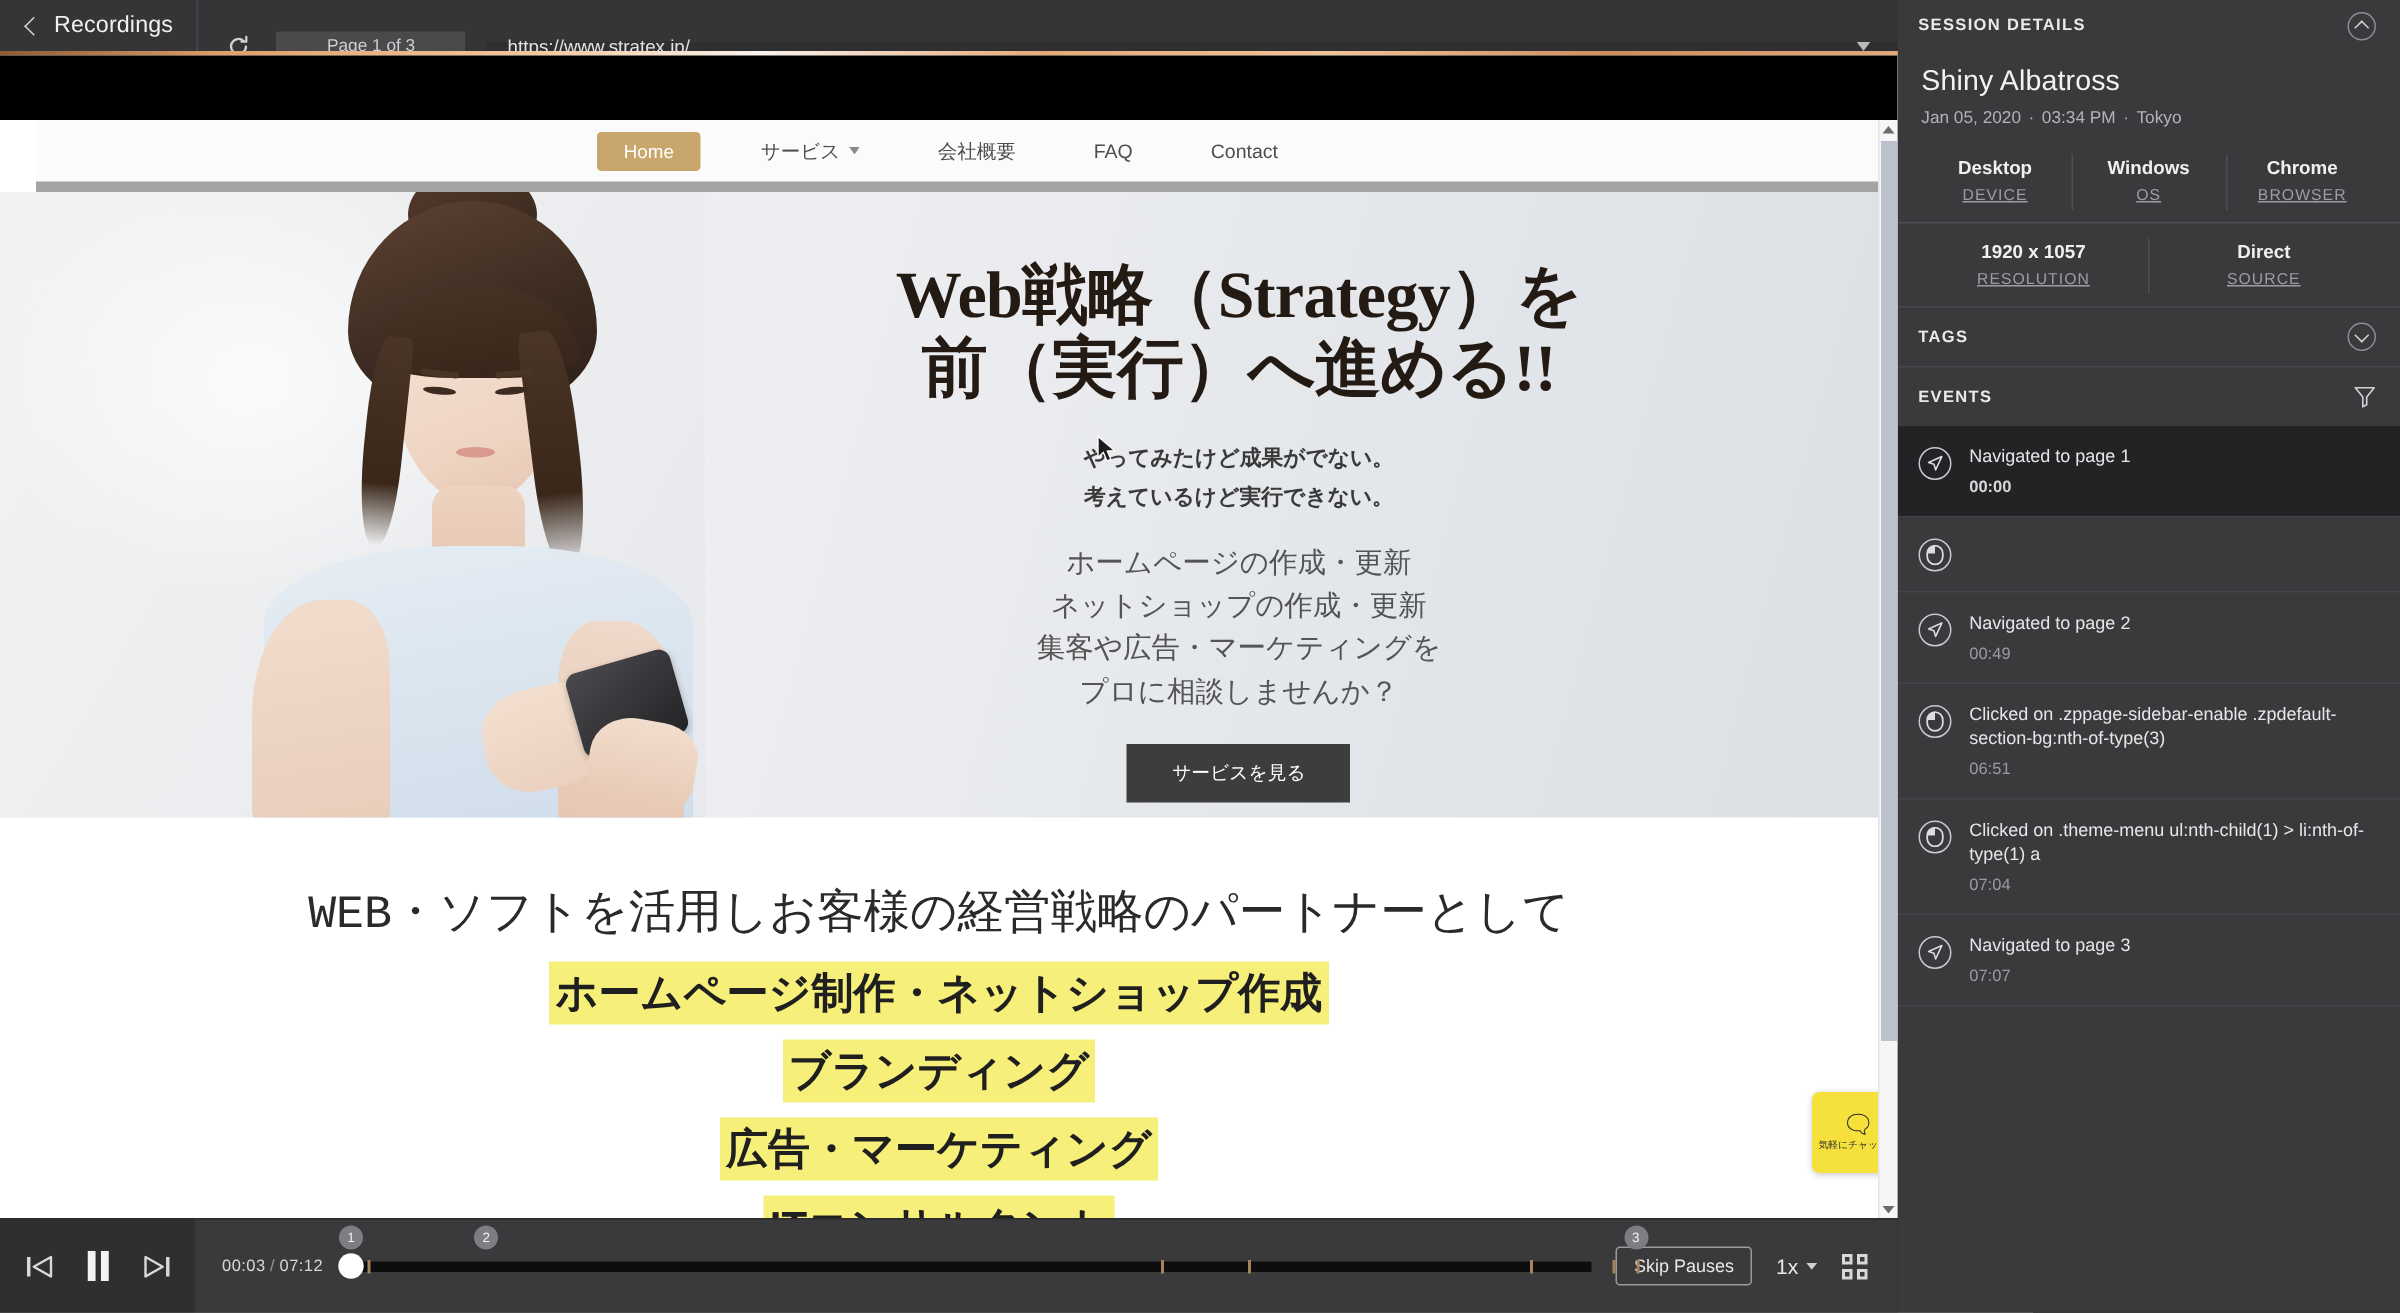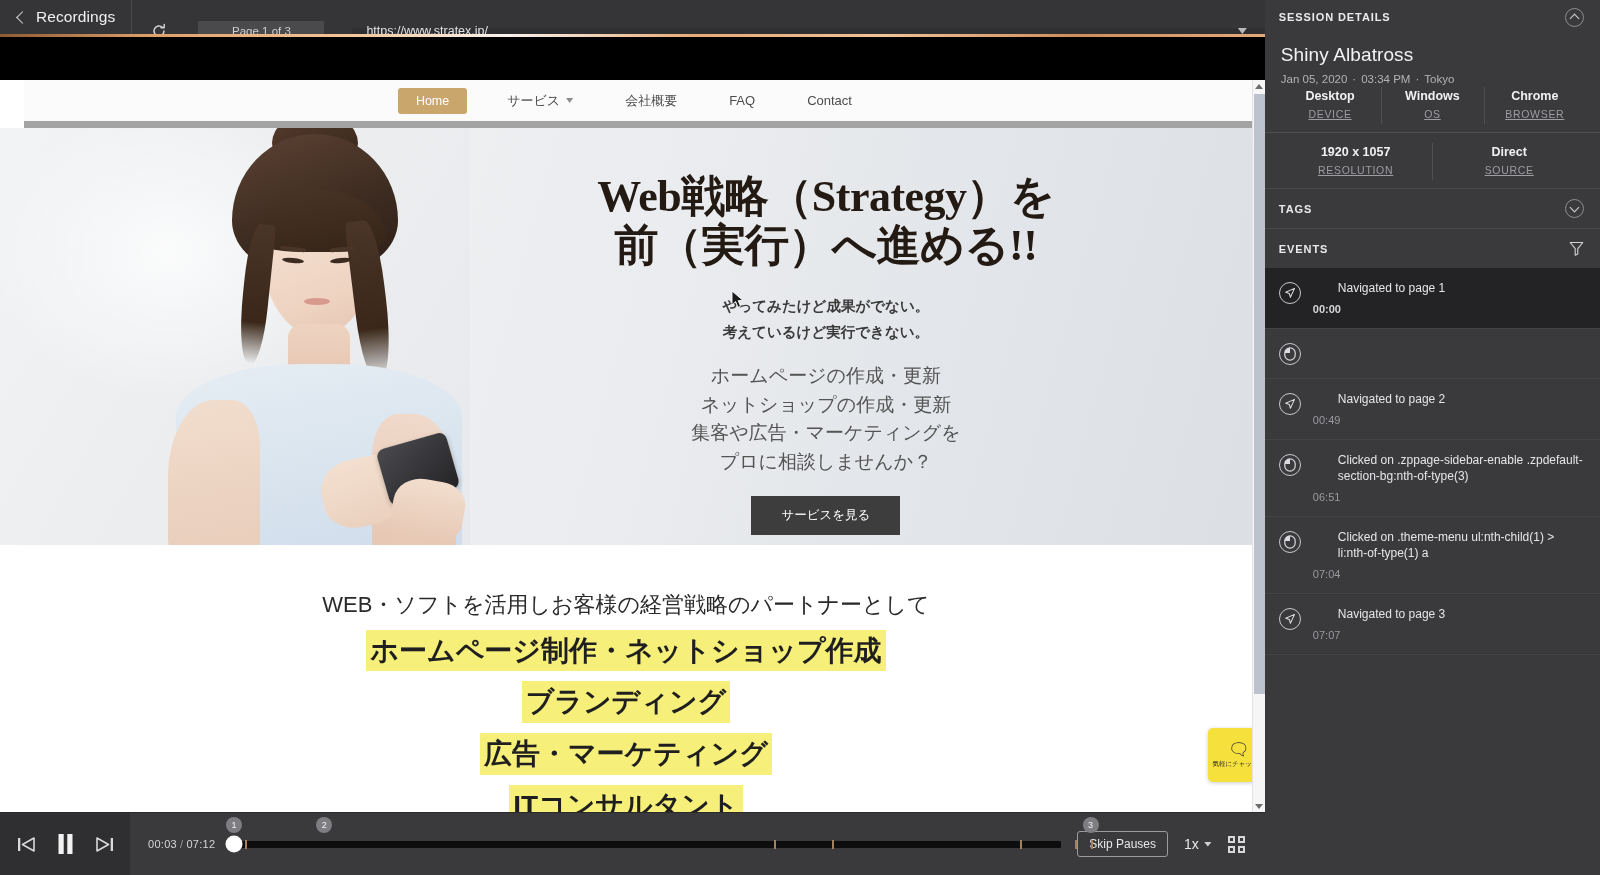--- a/index.html
+++ b/index.html
@@ -40,21 +40,21 @@
   .chev-left {
     width: 9px; height: 9px;
     border-left: 1.6px solid #d7d7d9;
     border-bottom: 1.6px solid #d7d7d9;
     transform: rotate(45deg);
     margin-top: 0px;
   }
   .back-label { font-size: 15.5px; color: #f0f0f1; letter-spacing: .1px; }
 
   .bar-right {
-    flex: 1; display: flex; align-items: center; gap: 14px;
+    flex: 1; display: flex; align-items: center; gap: 0;
     padding-left: 14px; position: relative; margin-top: 28px;
   }
   .reload-btn {
     width: 26px; height: 26px;
     display: flex; align-items: center; justify-content: center;
     cursor: pointer; flex: 0 0 auto;
   }
   .reload-btn svg { display: block; }
   .page-pill {
     margin-left: 12px;
@@ -269,22 +269,22 @@
     border: none; cursor: pointer;
     font-family: "Liberation Sans", sans-serif;
   }
 
   
   .section2 {
     padding-top: 46px;
     text-align: center;
   }
   .s2-line1 {
-    font-family: Liberation Sans, sans-serif;
-    font-size: 22px; color: #2a2a2a; line-height: 1.3;
+    font-family: Liberation Mono, monospace;
+    font-size: 31px; color: #2a2a2a; line-height: 1.3;
   }
   .s2-hl {
     display: inline-block;
     background: #f6ef7a;
     font-size: 28px; font-weight: bold; color: #1f1f1f;
     padding: 1px 4px; margin-top: 6px;
     line-height: 1.42;
   }
   .s2-row { margin-top: 4px; }
   .s2-last {
@@ -462,21 +462,21 @@
   .sess-name {
     font-size: 19px; color: #f2f2f3; padding: 0 16px;
     letter-spacing: .1px;
   }
   .sess-meta {
     font-size: 11.5px; color: #b3b3b7; padding: 7px 16px 0 16px;
   }
   .sess-meta .dot { margin: 0 5px; }
 
   .stat-row {
-    display: flex; 
+    display: flex; margin-top: 16px;
     padding: 0 14px;
   }
   .stat {
     flex: 1; text-align: center; padding: 4px 0 12px 0;
     position: relative;
   }
   .stat + .stat::before {
     content: ""; position: absolute; left: 0; top: 2px; bottom: 8px;
     width: 1px; background: #4f4f53;
   }
@@ -507,21 +507,20 @@
   .ev-icon {
     flex: 0 0 22px; width: 22px; height: 22px; margin-top: 1px;
     border-radius: 50%; border: 1.3px solid #c9c9cd;
     display: flex; align-items: center; justify-content: center;
     color: #dcdce0;
   }
   .ev-body { flex: 1; min-width: 0; }
   .ev-label {
     font-size: 12px; color: #e6e6e9; line-height: 1.33;
     word-break: break-word;
-    margin-left: 25px;
   }
   .ev-time { font-size: 11px; color: #9a9a9f; margin-top: 6px; }
   .event.active .ev-time { color: #d8d8db; font-weight: bold; }
 </style>
 </head>
 <body>
 
 <div class="app">
 
   <div class="player-col">

